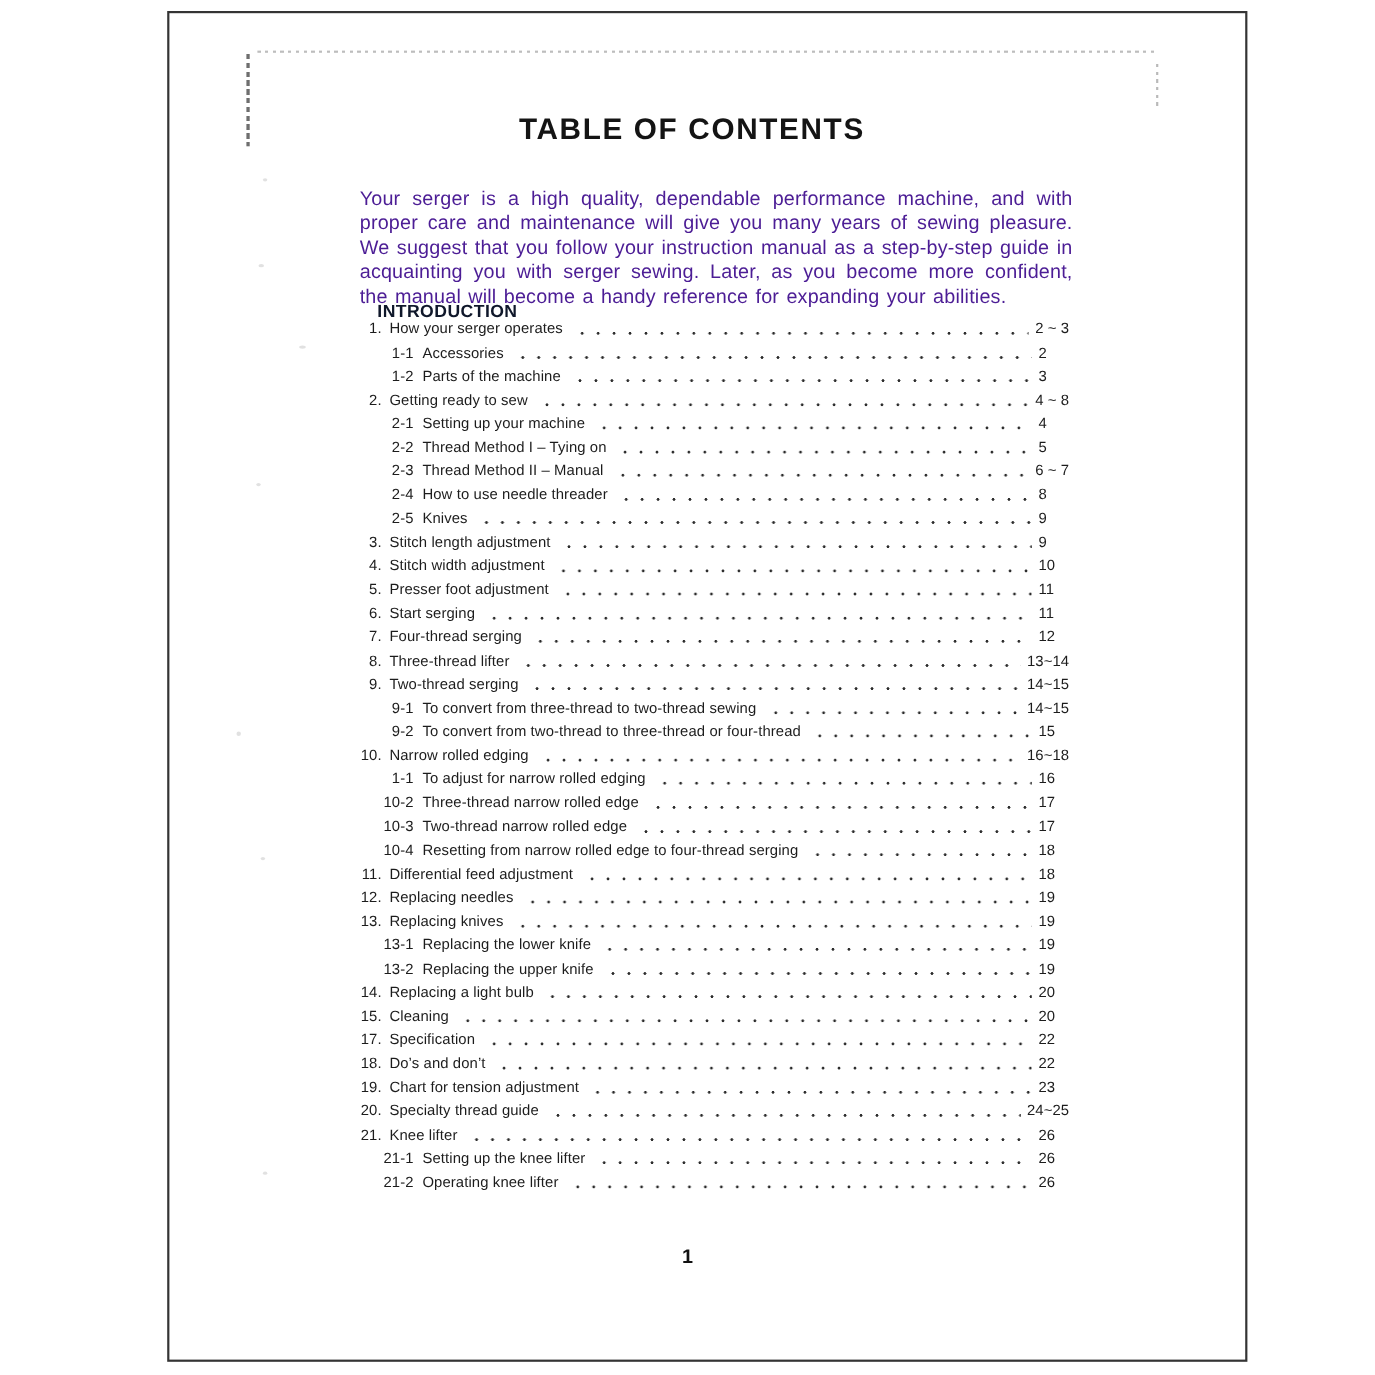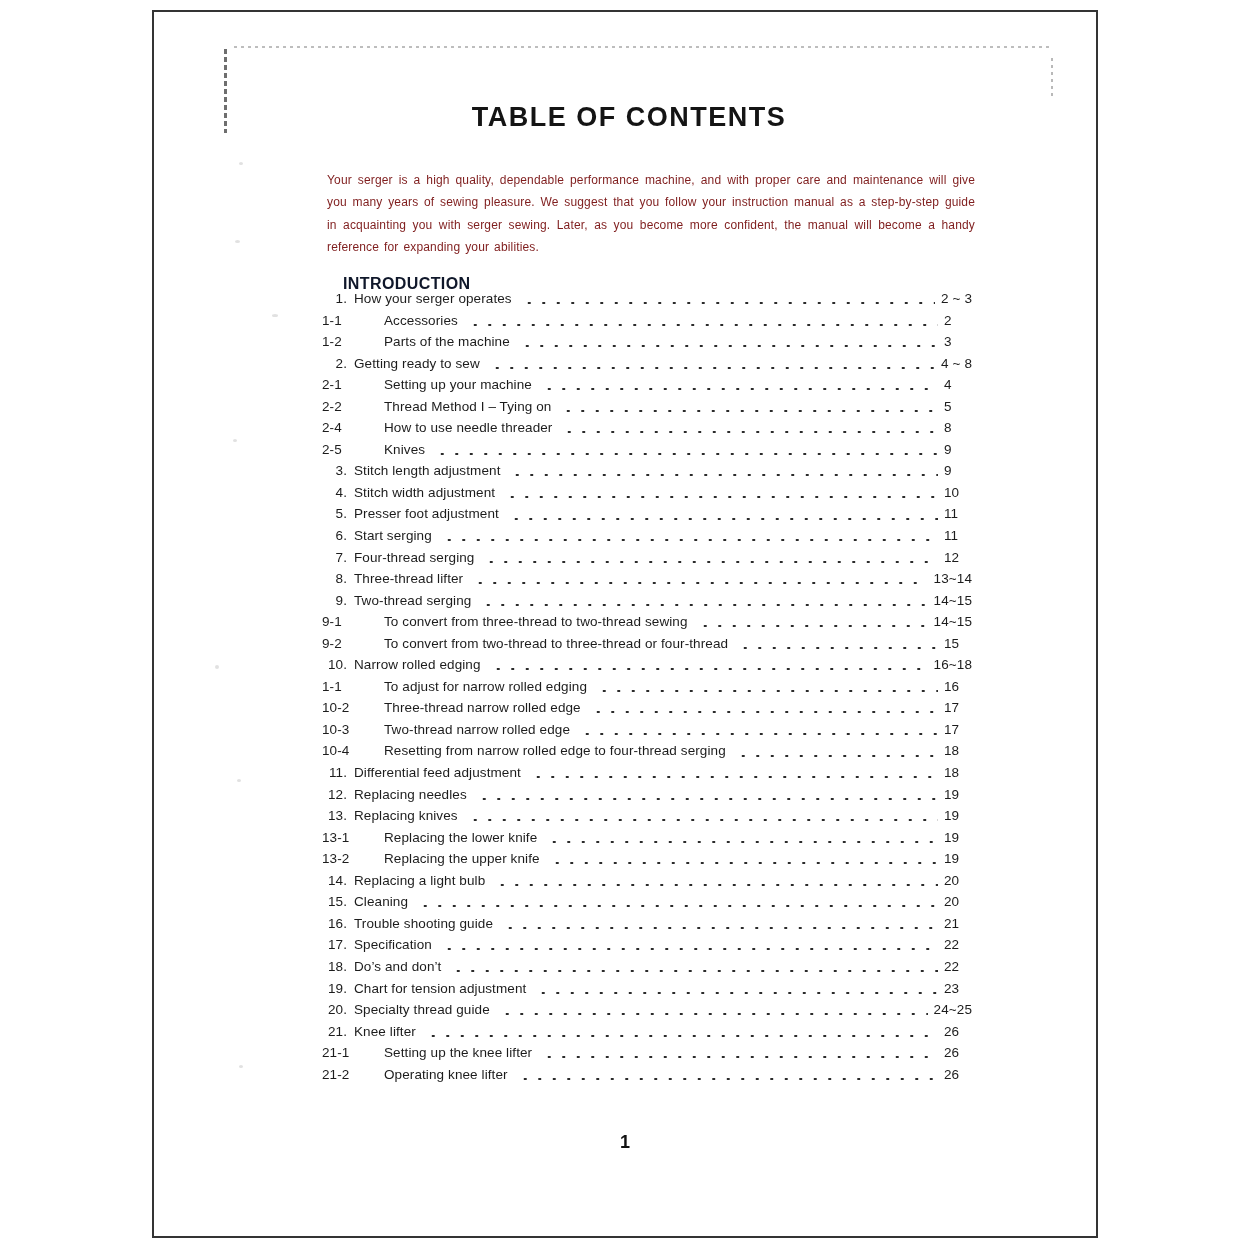--- a/index.html
+++ b/index.html
@@ -10,20 +10,21 @@
     color:#1c1c1c;
     position:relative;
     overflow:hidden;
   }
   .sheet{
     position:absolute;
     left:152px;top:10px;
     width:942px;height:1224px;
     background:#ffffff;
     border:2px solid #343434;
+    padding-left:36px;
   }
   
   .art-hdots{
     position:absolute;left:80px;top:34px;width:818px;height:2px;
     background-image:repeating-linear-gradient(90deg,#9a9a9a 0 3px,transparent 3px 7px);
     opacity:.65;
   }
   .art-vdash{
     position:absolute;left:70px;top:37px;width:3px;height:84px;
     background-image:repeating-linear-gradient(180deg,#4a4a4a 0 5px,transparent 5px 8px);
@@ -48,26 +49,26 @@
     margin:0;
     text-align:center;
     font-size:27px;
     font-weight:700;
     letter-spacing:1.5px;
     color:#141414;
   }
   .intro{
     position:absolute;left:173px;top:157px;width:648px;
     margin:0;
-    font-size:12px;
+    font-size:18px;
     line-height:22.3px;
     text-align:justify;
     letter-spacing:.15px;
     word-spacing:1.5px;
-    color:#7f1d1d;
+    color:#4c1d95;
   }
   .section{
     position:absolute;left:173px;top:247px;
     margin:16px;
     font-size:16px;
     font-weight:700;
     letter-spacing:.4px;
     color:#0f172a;
   }
   .toc{
@@ -78,21 +79,21 @@
     align-items:baseline;
     height:21.55px;
     line-height:21.55px;
     font-size:13.5px;
     letter-spacing:.1px;
     color:#1c1c1c;
     white-space:nowrap;
   }
   .toc-row .num{flex:none;}
   .toc-row.main .num{width:25px;text-align:right;margin-right:7px;}
-  .toc-row.sub  .num{width:54px;text-align:left;margin-right:8px;}
+  .toc-row.sub  .num{width:54px;text-align:right;margin-right:8px;}
   .toc-row .label{flex:none;}
   .toc-row .leader{
     flex:1 1 auto;
     align-self:stretch;
     margin:0 6px 0 8px;
     background-image:radial-gradient(circle, #2b2b2b 1.25px, rgba(0,0,0,0) 1.5px);
     background-size:14.5px 4px;
     background-repeat:repeat-x;
     background-position:left 2px bottom 4.5px;
   }
@@ -163,20 +164,26 @@
     <span class="pg">4</span>
   </div>
 
   <div class="toc-row sub">
     <span class="num">2-2</span>
     <span class="label">Thread Method I – Tying on</span>
     <span class="leader"></span>
     <span class="pg">5</span>
   </div>
 
+  <div class="toc-row sub">
+    <span class="num">2-3</span>
+    <span class="label">Thread Method II – Manual</span>
+    <span class="leader"></span>
+    <span class="pg">6 ~ 7</span>
+  </div>
 
   <div class="toc-row sub">
     <span class="num">2-4</span>
     <span class="label">How to use needle threader</span>
     <span class="leader"></span>
     <span class="pg">8</span>
   </div>
 
   <div class="toc-row sub">
     <span class="num">2-5</span>
@@ -325,26 +332,20 @@
     <span class="pg">20</span>
   </div>
 
   <div class="toc-row main">
     <span class="num">15.</span>
     <span class="label">Cleaning</span>
     <span class="leader"></span>
     <span class="pg">20</span>
   </div>
 
-  <div class="toc-row main">
-    <span class="num">16.</span>
-    <span class="label">Trouble shooting guide</span>
-    <span class="leader"></span>
-    <span class="pg">21</span>
-  </div>
 
   <div class="toc-row main">
     <span class="num">17.</span>
     <span class="label">Specification</span>
     <span class="leader"></span>
     <span class="pg">22</span>
   </div>
 
   <div class="toc-row main">
     <span class="num">18.</span>

